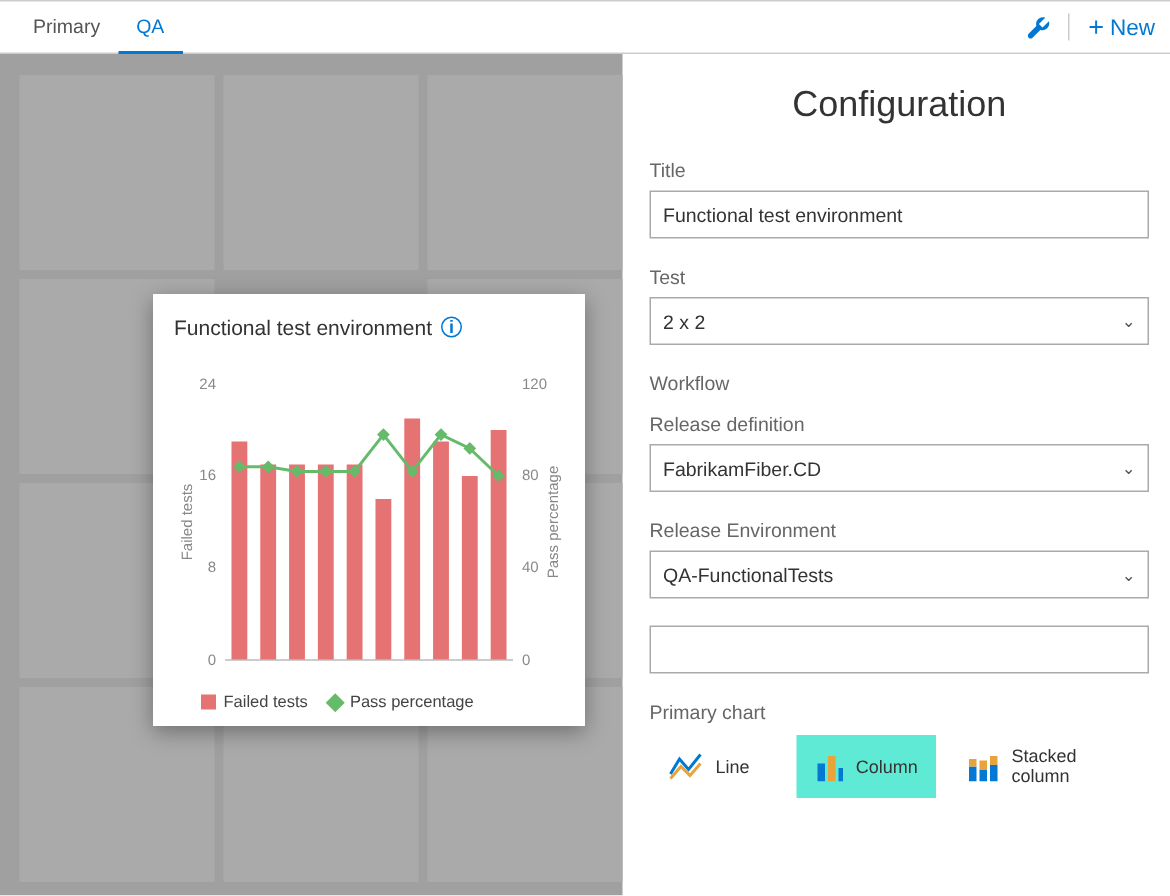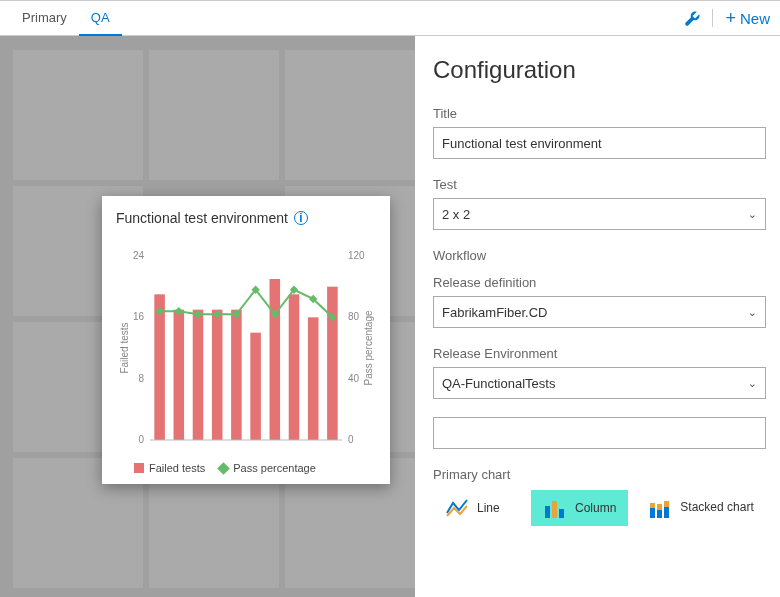--- a/index.html
+++ b/index.html
@@ -16,21 +16,21 @@
   .widget { position: absolute; left: 102px; top: 160px; width: 288px; height: 288px; background: #fff; box-shadow: 0 4px 14px rgba(0,0,0,0.35); padding: 14px 14px 10px 14px; display: flex; flex-direction: column; }
   .widget-title { font-size: 14px; color: #333; margin-bottom: 6px; display: flex; align-items: center; gap: 6px; }
   .info-icon { color: #0078d4; font-size: 12px; border: 1px solid #0078d4; border-radius: 50%; width: 14px; height: 14px; display: inline-flex; align-items: center; justify-content: center; font-weight: bold; }
   .chart { flex: 1; position: relative; }
   .chart svg { width: 100%; height: 100%; }
   .legend { display: flex; gap: 14px; font-size: 11px; color: #444; margin-top: 4px; padding-left: 18px; }
   .legend-item { display: flex; align-items: center; gap: 5px; }
   .sw-sq { width: 10px; height: 10px; background: #e57373; }
   .sw-dot { width: 9px; height: 9px; background: #66bb6a; transform: rotate(45deg); }
   .config { flex: 1; padding: 20px 14px 10px 18px; overflow: hidden; }
-  .config h1 { font-size: 24px; font-weight: 300; color: #333; margin-bottom: 22px; }
+  .config h1 { font-size: 24px; font-weight: 300; color: #333; margin-bottom: 22px; text-align: center; }
   .field { margin-bottom: 18px; }
   .field-label { font-size: 13px; color: #666; margin-bottom: 6px; display: block; }
   .text-input, .select-input { width: 100%; height: 32px; border: 1px solid #aaa; padding: 0 8px; font-size: 13px; background: #fff; color: #333; }
   .select-input { display: flex; align-items: center; justify-content: space-between; cursor: pointer; }
   .chev { font-size: 11px; color: #555; }
   .radio-row { display: flex; gap: 28px; align-items: center; margin-top: 6px; }
   .radio-item { display: flex; align-items: center; gap: 6px; font-size: 13px; color: #333; }
   .radio { width: 13px; height: 13px; border: 1px solid #555; border-radius: 50%; display: inline-block; position: relative; }
   .radio.checked::after { content: ""; position: absolute; top: 2px; left: 2px; width: 7px; height: 7px; background: #333; border-radius: 50%; }
   .chart-types { display: flex; gap: 8px; margin-top: 8px; }
@@ -188,18 +188,18 @@
         </div>
         <div class="chart-type">
           <svg>
               <rect x="2" y="10" width="5" height="10" fill="#0078d4"></rect>
               <rect x="2" y="5" width="5" height="5" fill="#e8a33d"></rect>
               <rect x="9" y="12" width="5" height="8" fill="#0078d4"></rect>
               <rect x="9" y="6" width="5" height="6" fill="#e8a33d"></rect>
               <rect x="16" y="9" width="5" height="11" fill="#0078d4"></rect>
               <rect x="16" y="3" width="5" height="6" fill="#e8a33d"></rect>
             </svg>
-          <span style="line-height:1.1">Stacked chart</span>
+          <span style="line-height:1.1">Stacked column</span>
         </div>
       </div>
     </div>
   </div>
 </div>
 
 </body></html>

